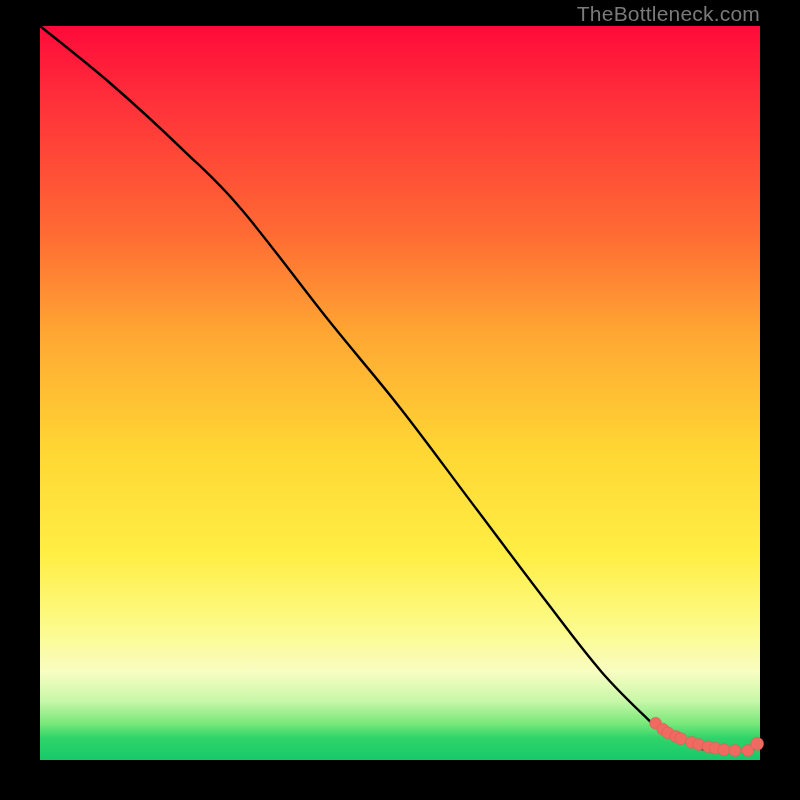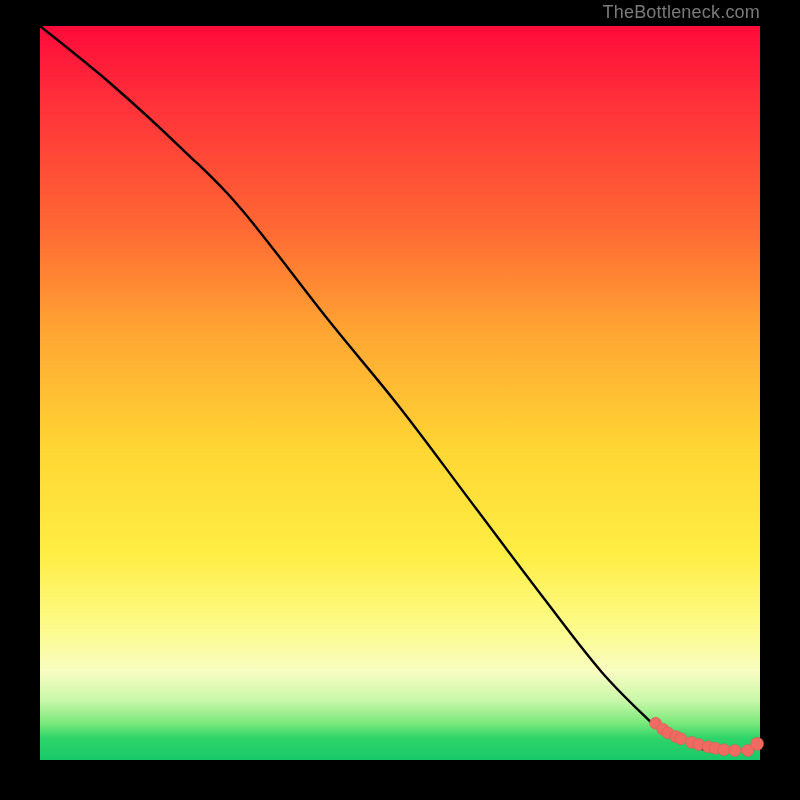--- a/index.html
+++ b/index.html
@@ -38,21 +38,21 @@
       #79e87a 95%,
       #2fd46a 97%,
       #17c96a 100%
     );
   }
   .watermark {
     position: absolute;
     top: 2px;
     right: 40px;
     color: #7a7a7a;
-    font-size: 18px;
+    font-size: 21px;
     font-weight: 500;
     letter-spacing: 0.2px;
     user-select: none;
   }
   svg.overlay {
     position: absolute;
     left: 0;
     top: 0;
     width: 720px;
     height: 734px;

